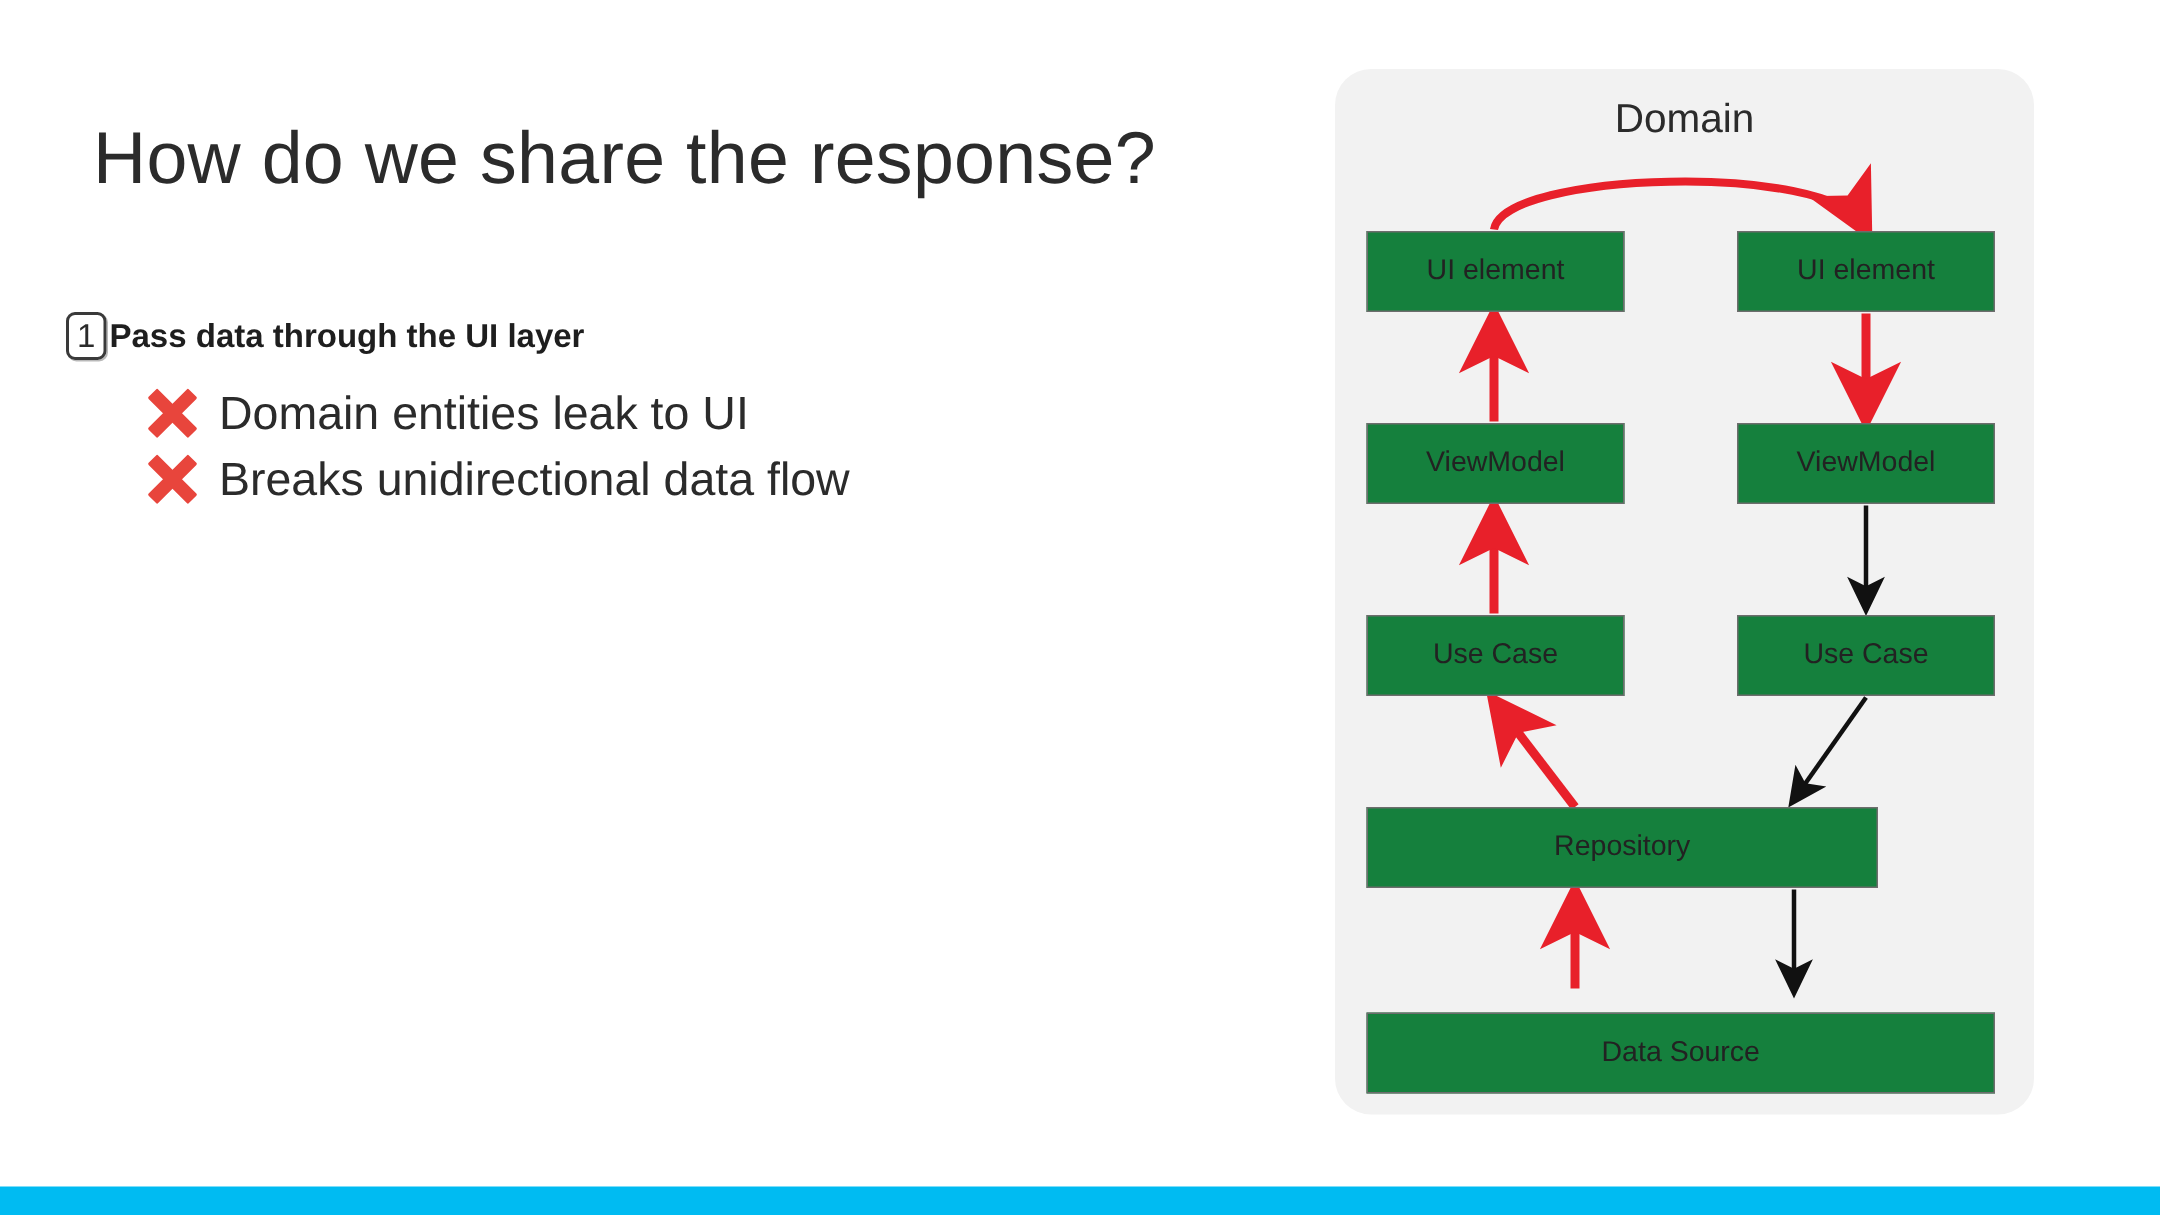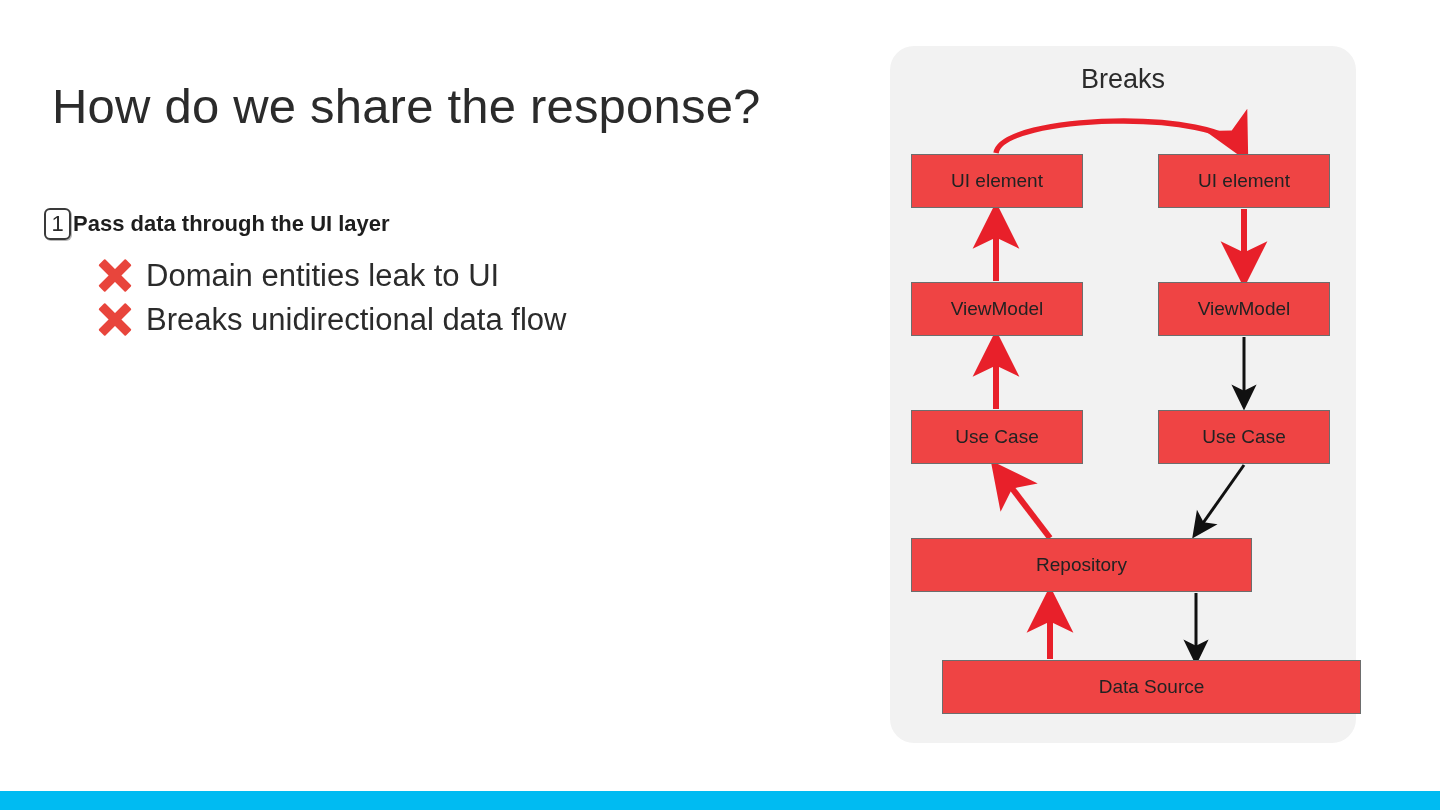--- a/index.html
+++ b/index.html
@@ -19,21 +19,21 @@
   #slide-left {
     position: absolute;
     left: 0;
     top: 0;
     width: 880px;
     height: 810px;
   }
 
   #slide-title {
     position: absolute;
-    left: 52px;
+    left: 62px;
     top: 78px;
     font-size: 49px;
     font-weight: 400;
     color: #2b2b2b;
     letter-spacing: 0.2px;
     white-space: nowrap;
   }
 
   #numbered-point {
     position: absolute;
@@ -128,42 +128,42 @@
     top: 18px;
     width: 466px;
     text-align: center;
     font-size: 27px;
     color: #2b2b2b;
     font-weight: 400;
   }
 
   .node {
     position: absolute;
-    background: #ef4444;
+    background: #15803d;
     border: 1.6px solid #6d6d6d;
     box-sizing: border-box;
     display: flex;
     align-items: center;
     justify-content: center;
     font-size: 19px;
     color: #222222;
     font-weight: 400;
   }
 
   
   #node-ui-left      { left: 21px;  top: 108px; width: 172px; height: 54px; }
   #node-vm-left      { left: 21px;  top: 236px; width: 172px; height: 54px; }
   #node-uc-left      { left: 21px;  top: 364px; width: 172px; height: 54px; }
   
   #node-ui-right     { left: 268px; top: 108px; width: 172px; height: 54px; }
   #node-vm-right     { left: 268px; top: 236px; width: 172px; height: 54px; }
   #node-uc-right     { left: 268px; top: 364px; width: 172px; height: 54px; }
   
   #node-repository   { left: 21px;  top: 492px; width: 341px; height: 54px; }
-  #node-datasource   { left: 21px;  top: 614px; width: 419px; height: 54px; margin-left: 31px; }
+  #node-datasource   { left: 21px;  top: 629px; width: 419px; height: 54px; }
 
   #edges {
     position: absolute;
     left: 0;
     top: 0;
     width: 466px;
     height: 697px;
     pointer-events: none;
   }
 
@@ -204,21 +204,21 @@
           <i style="background: rgb(232, 69, 60);"></i>
         </span>
       <span class="subpoint-label">Breaks unidirectional data flow</span>
     </div>
 
   </div>
 </div>
 
 <div id="diagram-panel" style="background: rgb(242, 242, 242);">
 
-  <div id="panel-title">Breaks</div>
+  <div id="panel-title">Domain</div>
 
   <svg id="edges" viewBox="0 0 466 697" xmlns="http://www.w3.org/2000/svg">
     <defs>
       <marker id="arrowRed" markerWidth="9" markerHeight="9" refX="6.2" refY="4.5" orient="auto">
         <path d="M0.4,0.6 L8.2,4.5 L0.4,8.4 L2.3,4.5 Z" fill="#e8202a"></path>
       </marker>
       <marker id="arrowBlack" markerWidth="10" markerHeight="10" refX="7" refY="5" orient="auto">
         <path d="M0.5,0.8 L9.2,5 L0.5,9.2 L2.6,5 Z" fill="#111111"></path>
       </marker>
       <marker id="arrowRedThin" markerWidth="10" markerHeight="10" refX="6.8" refY="5" orient="auto">

